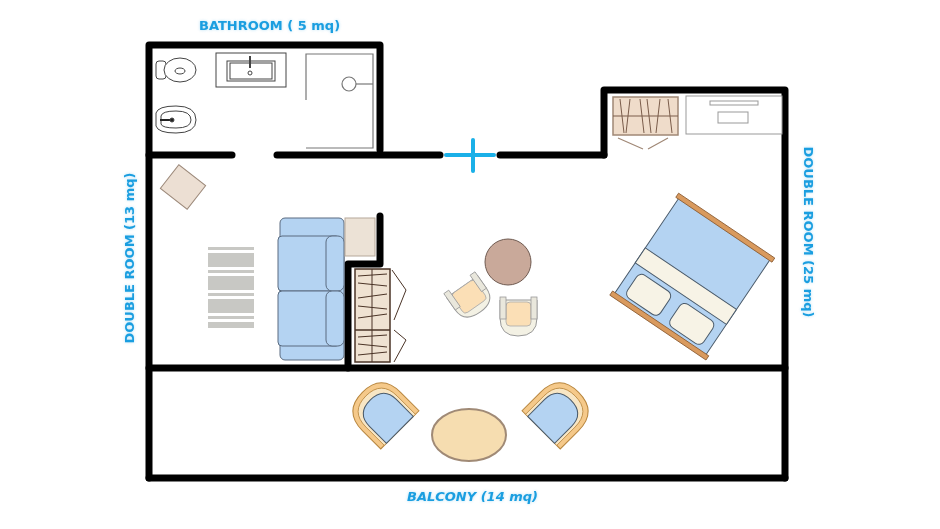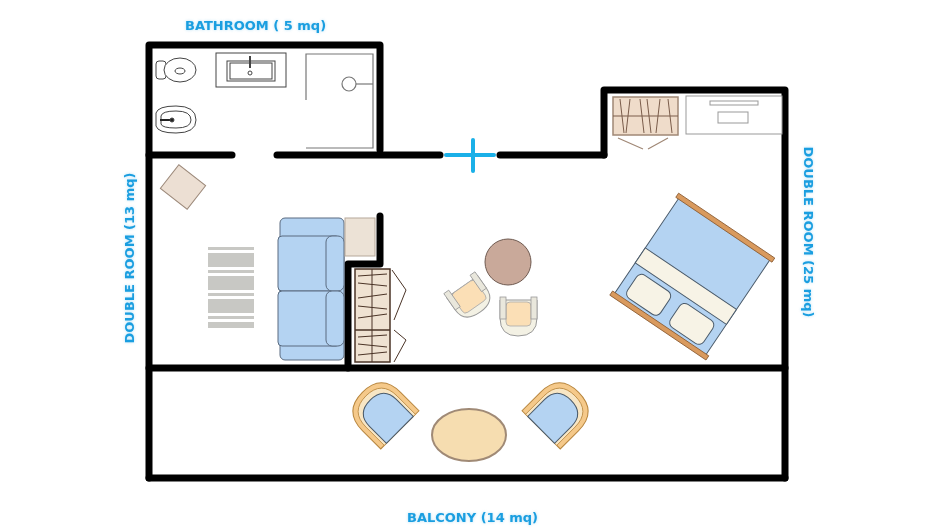--- a/index.html
+++ b/index.html
@@ -2,22 +2,22 @@
 <html><head>
   <meta charset="utf-8">
   <style>
     html, body { margin: 0; padding: 0; background: #ffffff; }
     body { width: 940px; height: 529px; position: relative; overflow: hidden; font-family: "Liberation Sans", sans-serif; }
     .label {
       position: absolute; color: #1a9ee0; font-weight: bold; font-size: 13px;
       font-family: "DejaVu Sans", sans-serif; white-space: nowrap;
       text-shadow: 0 0 3px rgba(26,158,224,0.35);
     }
-    .label-top { left: 185px; top: 18px; }
-    .label-bottom { left: 407px; top: 510px; }
+    .label-top { left: 199px; top: 18px; }
+    .label-bottom { left: 407px; top: 489px; font-style: italic; }
     .label-left { left: 129px; top: 258px; transform-origin: center; transform: translate(-50%, -50%) rotate(-90deg); }
     .label-right { left: 808px; top: 232px; transform: translate(-50%, -50%) rotate(90deg); }
     svg.plan { position: absolute; left: 0; top: 0; }
   </style>
 </head>
 <body>
 
 <div class="label label-top">BATHROOM  ( 5 mq)</div>
 <div class="label label-left">DOUBLE ROOM (13 mq)</div>
 <div class="label label-right">DOUBLE ROOM  (25 mq)</div>

